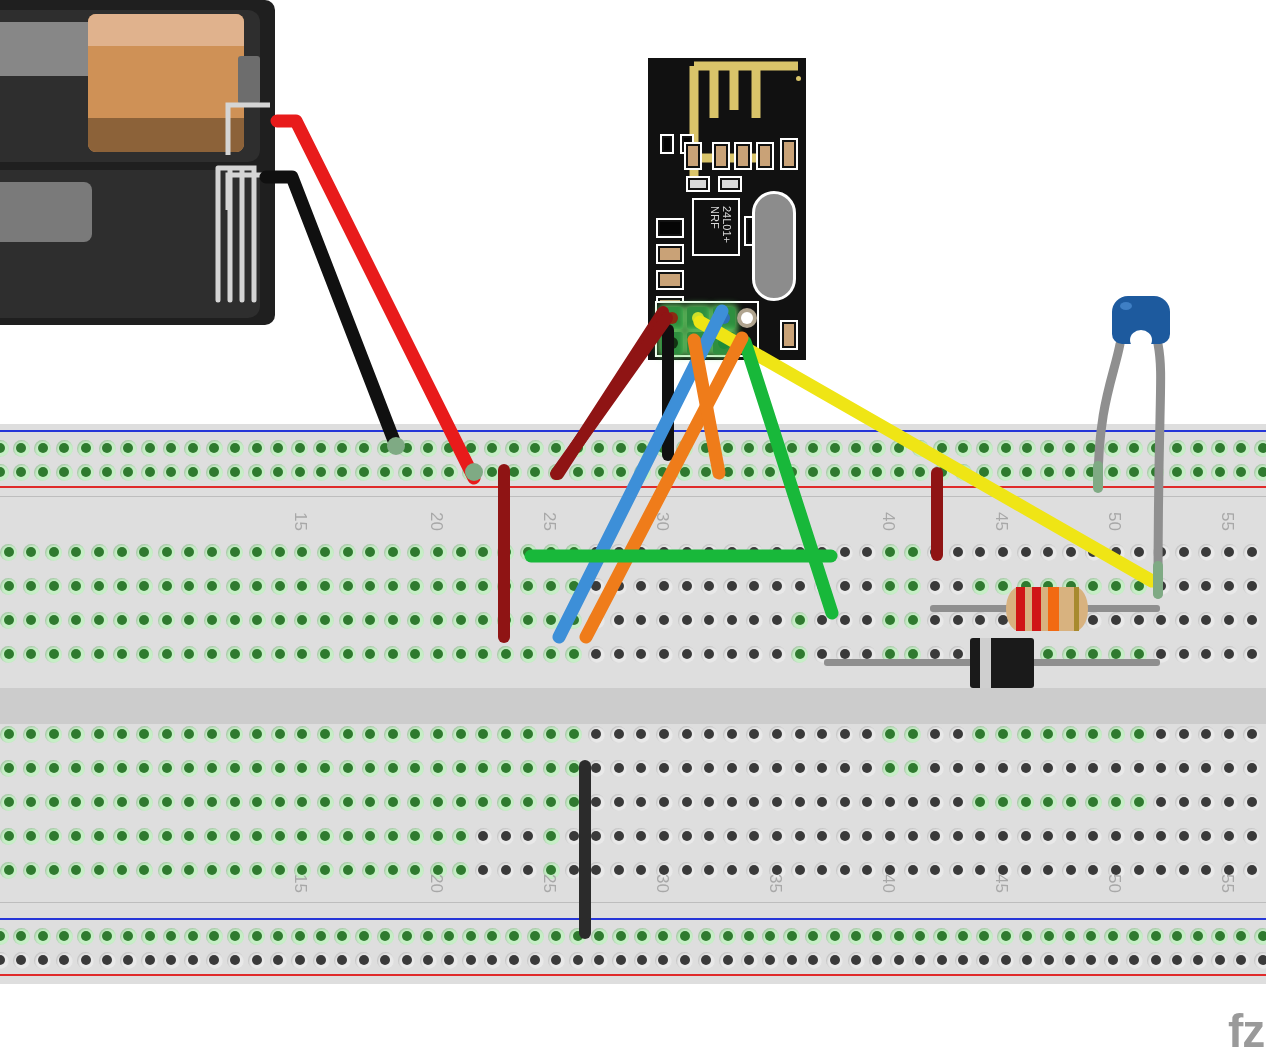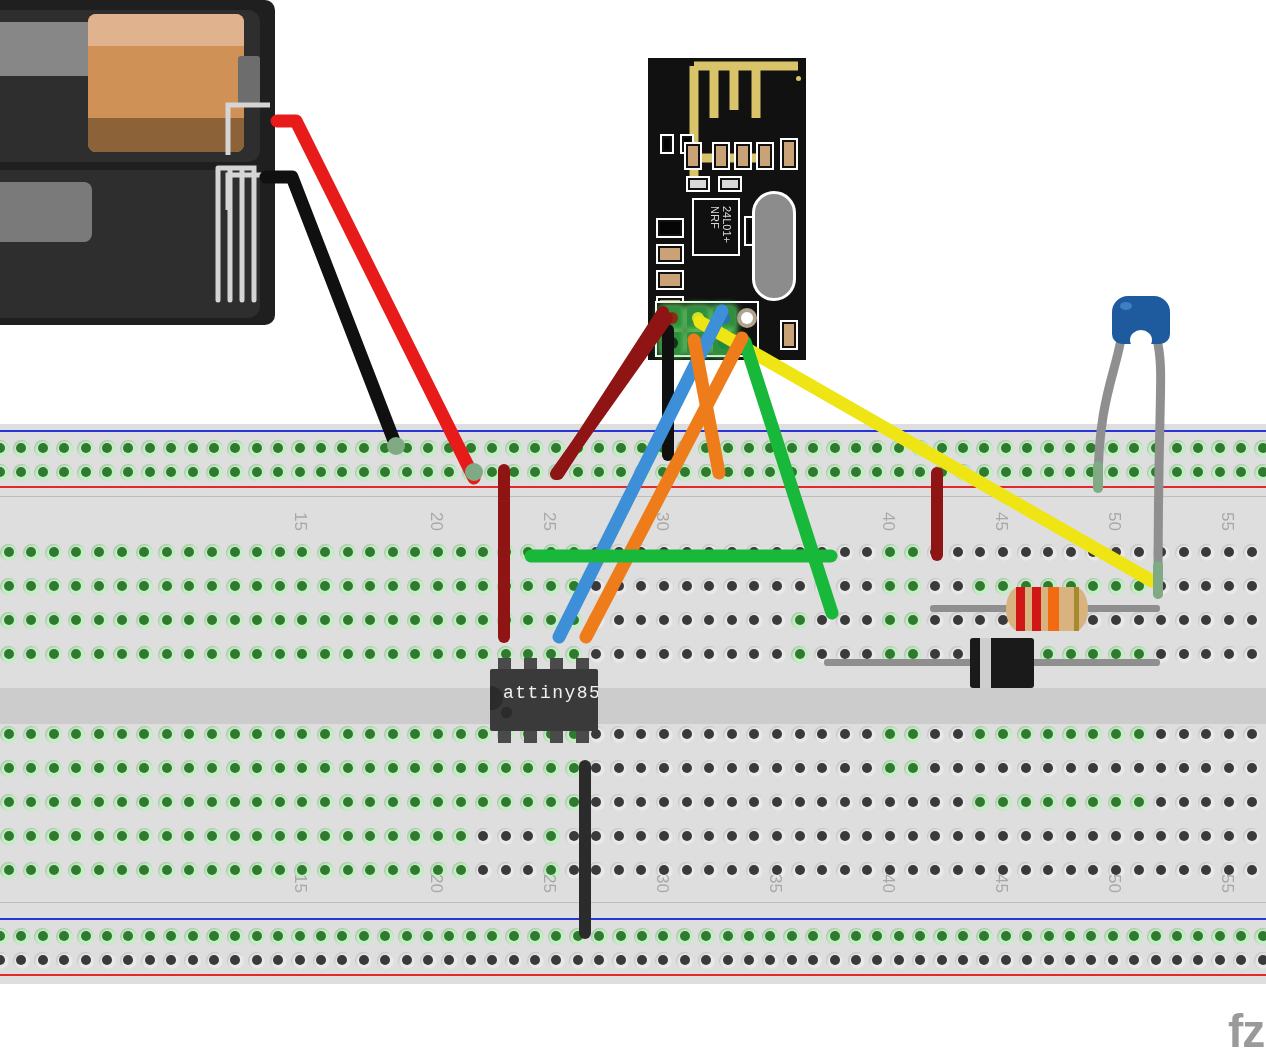--- a/index.html
+++ b/index.html
@@ -2577,35 +2577,20 @@
 
     <path d="M504 470 L504 637" stroke="#8f1414" stroke-width="12" fill="none" stroke-linecap="round"></path>
 
     <path d="M937 473 L937 555" stroke="#8f1414" stroke-width="12" fill="none" stroke-linecap="round"></path>
 
     <path d="M531 556 L831 556" stroke="#18b83a" stroke-width="13" fill="none" stroke-linecap="round"></path>
 
     <path d="M585 766 L585 933" stroke="#2b2b2b" stroke-width="12" fill="none" stroke-linecap="round"></path>
   </svg>
 
-  <div id="attiny" class="abs">
-    <div class="ic-leg" style="left:8px;top:0;"></div>
-    <div class="ic-leg" style="left:34px;top:0;"></div>
-    <div class="ic-leg" style="left:60px;top:0;"></div>
-    <div class="ic-leg" style="left:86px;top:0;"></div>
-    <div class="ic-leg" style="left:8px;top:73px;"></div>
-    <div class="ic-leg" style="left:34px;top:73px;"></div>
-    <div class="ic-leg" style="left:60px;top:73px;"></div>
-    <div class="ic-leg" style="left:86px;top:73px;"></div>
-    <div class="ic-body">
-      <div class="ic-notch"></div>
-      <div class="ic-dot"></div>
-      <div class="ic-text">attiny85</div>
-    </div>
-  </div>
 
   <div id="resistor" class="abs">
     <div class="r-lead" style="left:0;width:92px;"></div>
     <div class="r-lead" style="left:142px;width:88px;"></div>
     <div class="r-body">
       <div class="r-band" style="left:10px;width:9px;background:#d01616;"></div>
       <div class="r-band" style="left:26px;width:9px;background:#d01616;"></div>
       <div class="r-band" style="left:42px;width:11px;background:#f26a12;"></div>
       <div class="r-band" style="left:68px;width:5px;background:#a88a2e;"></div>
     </div>

